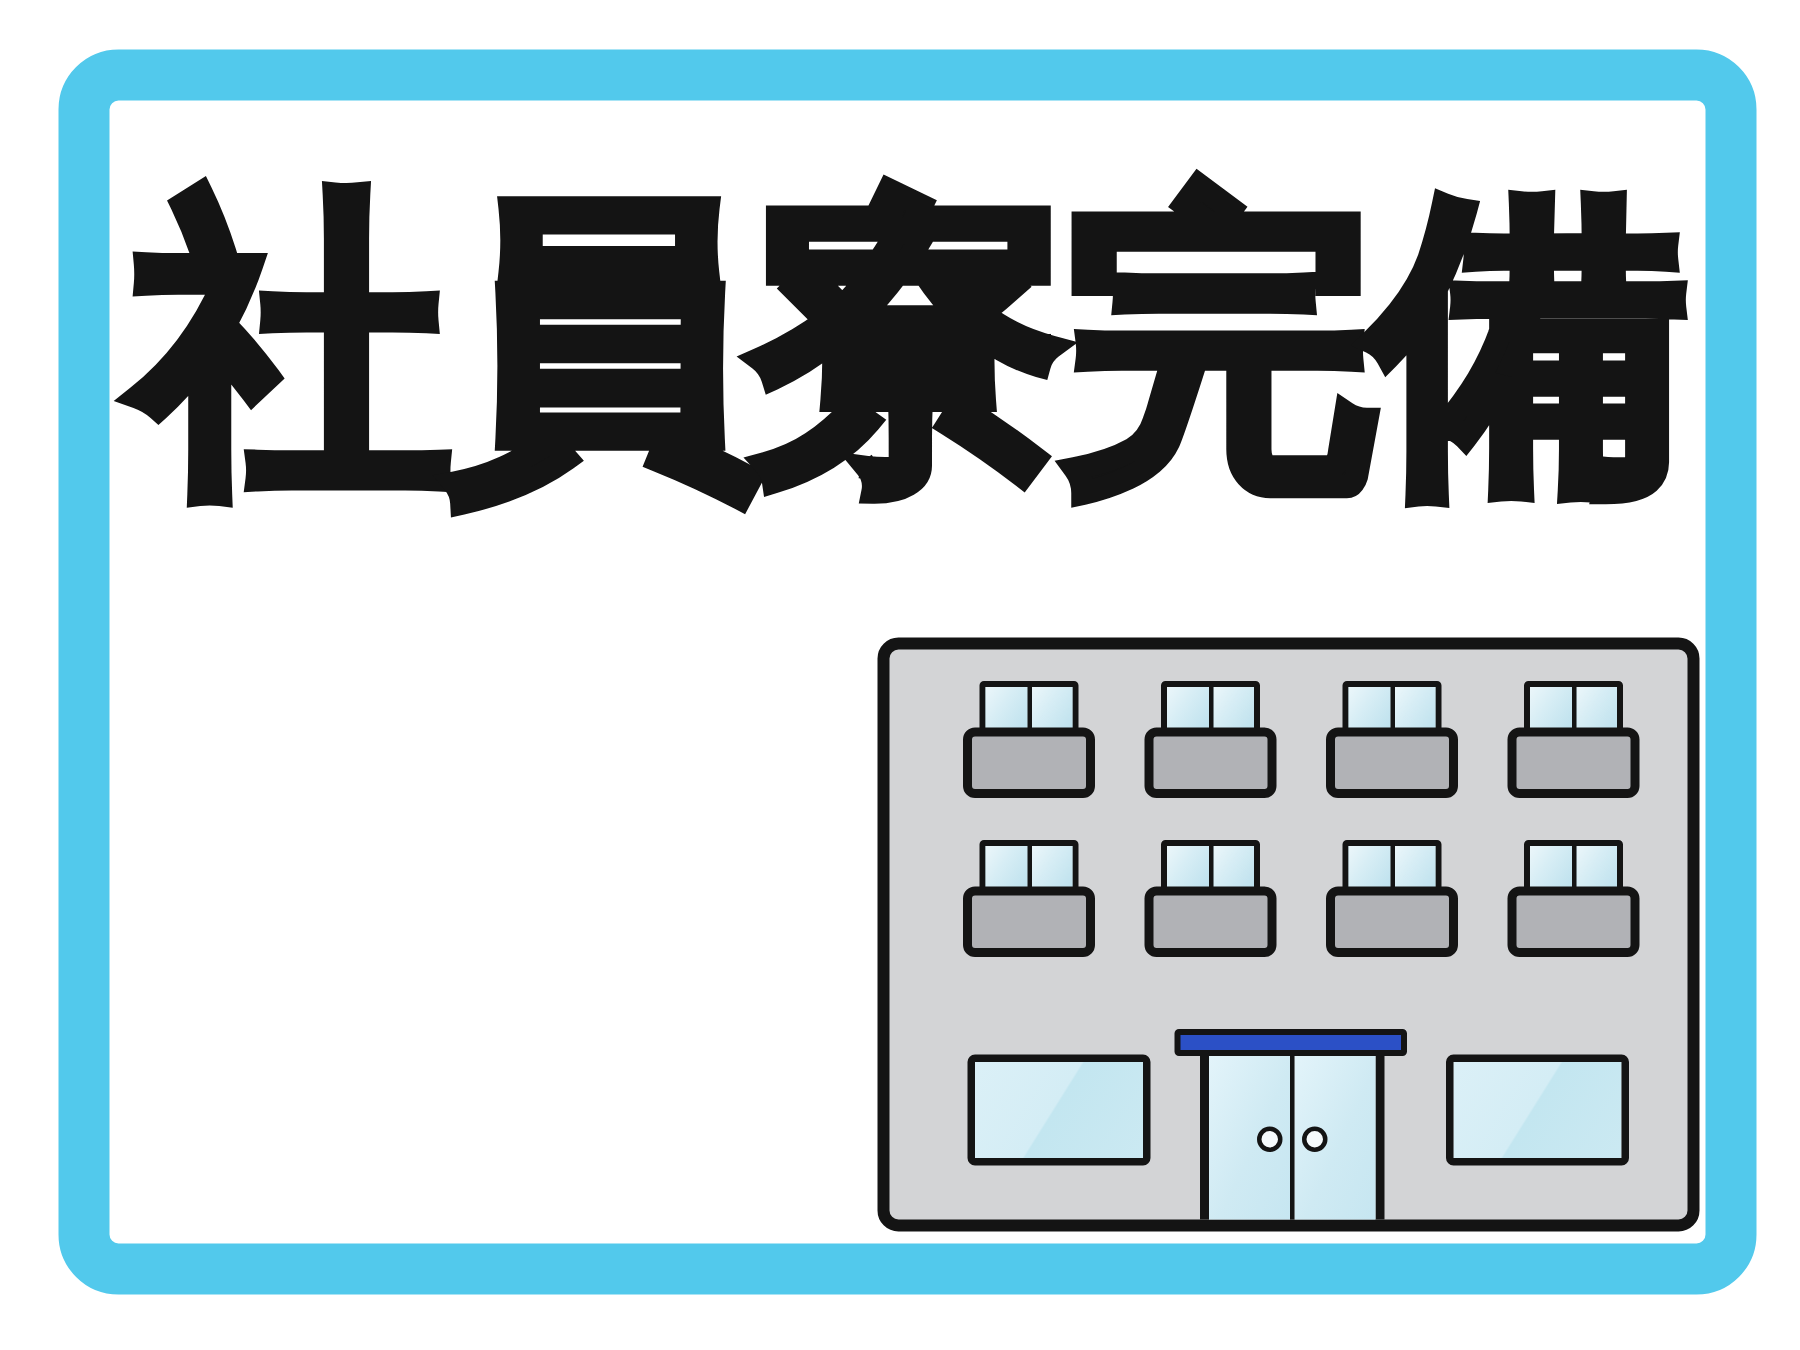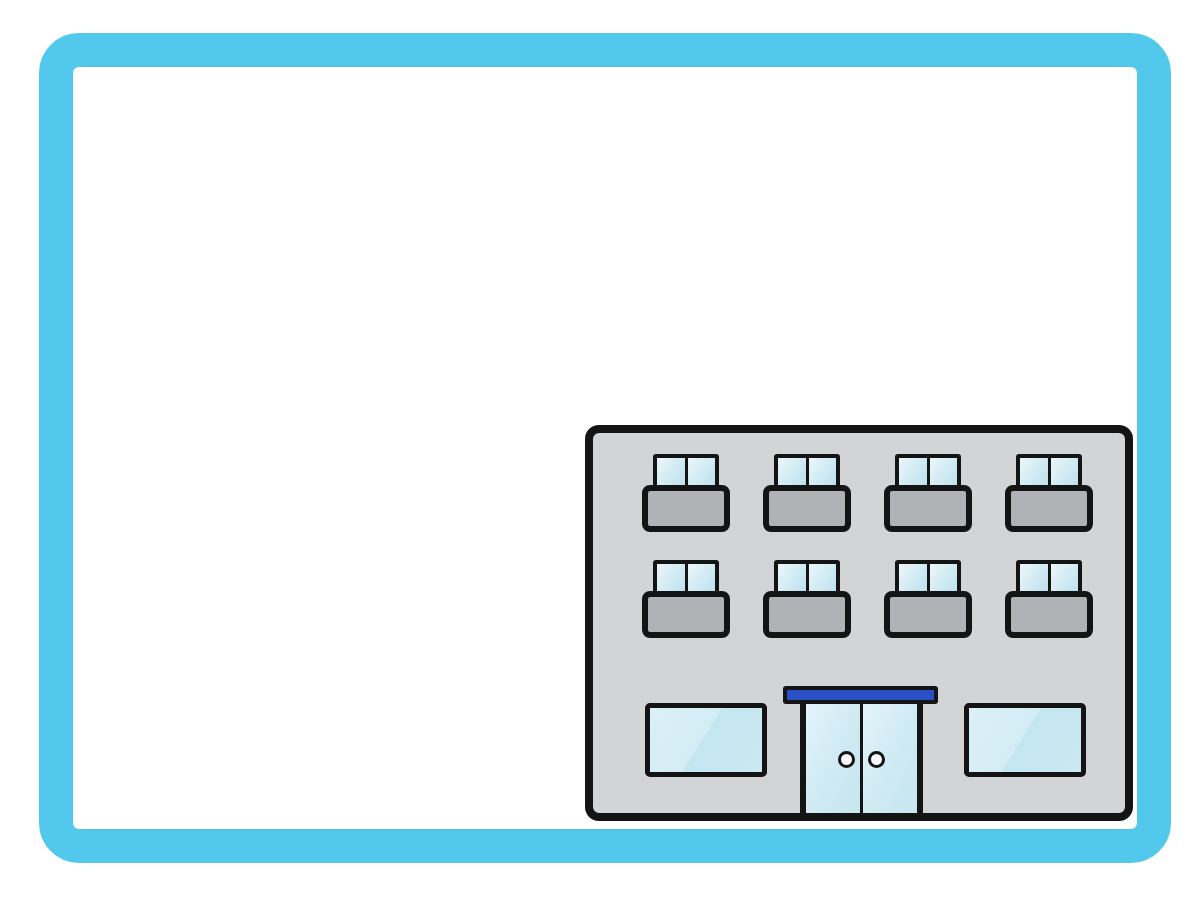--- a/index.html
+++ b/index.html
@@ -106,20 +106,21 @@
   }
   .gwin-left{left:52px;}
   .gwin-right{left:371px;}
 </style>
 </head>
 <body>
 
 <div class="canvas">
   <div class="frame">
 
+    <div class="headline">社員寮完備</div>
 
     <div class="building">
 
       <div class="units">
           <div class="unit" style="left: 49px; top: 21px;">
             <div class="u-win">
               <i class="pane"></i>
               <i class="pane pane2"></i>
             </div>
             <div class="u-balcony"></div>

